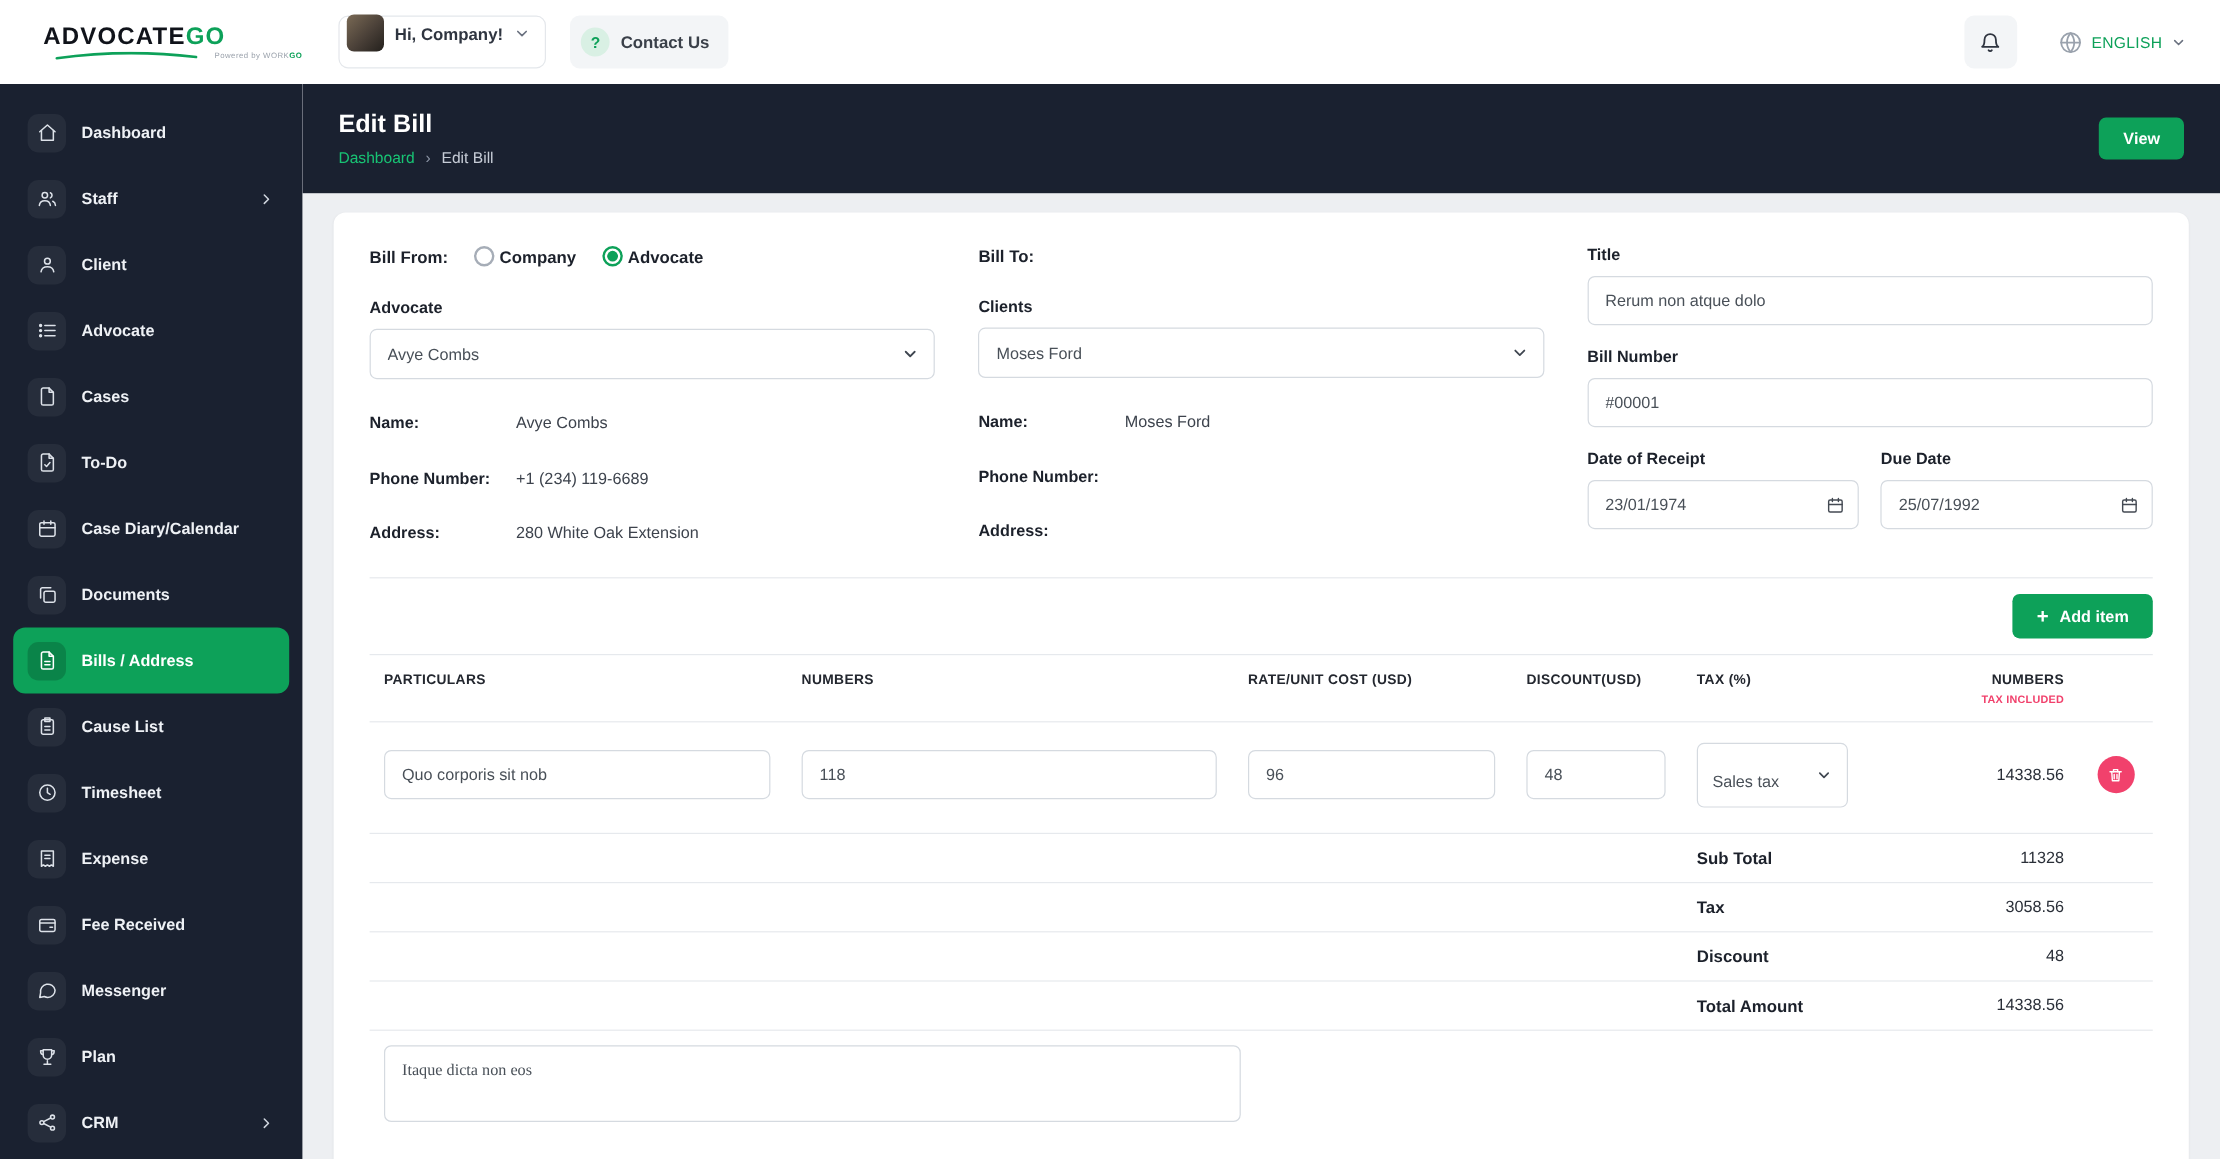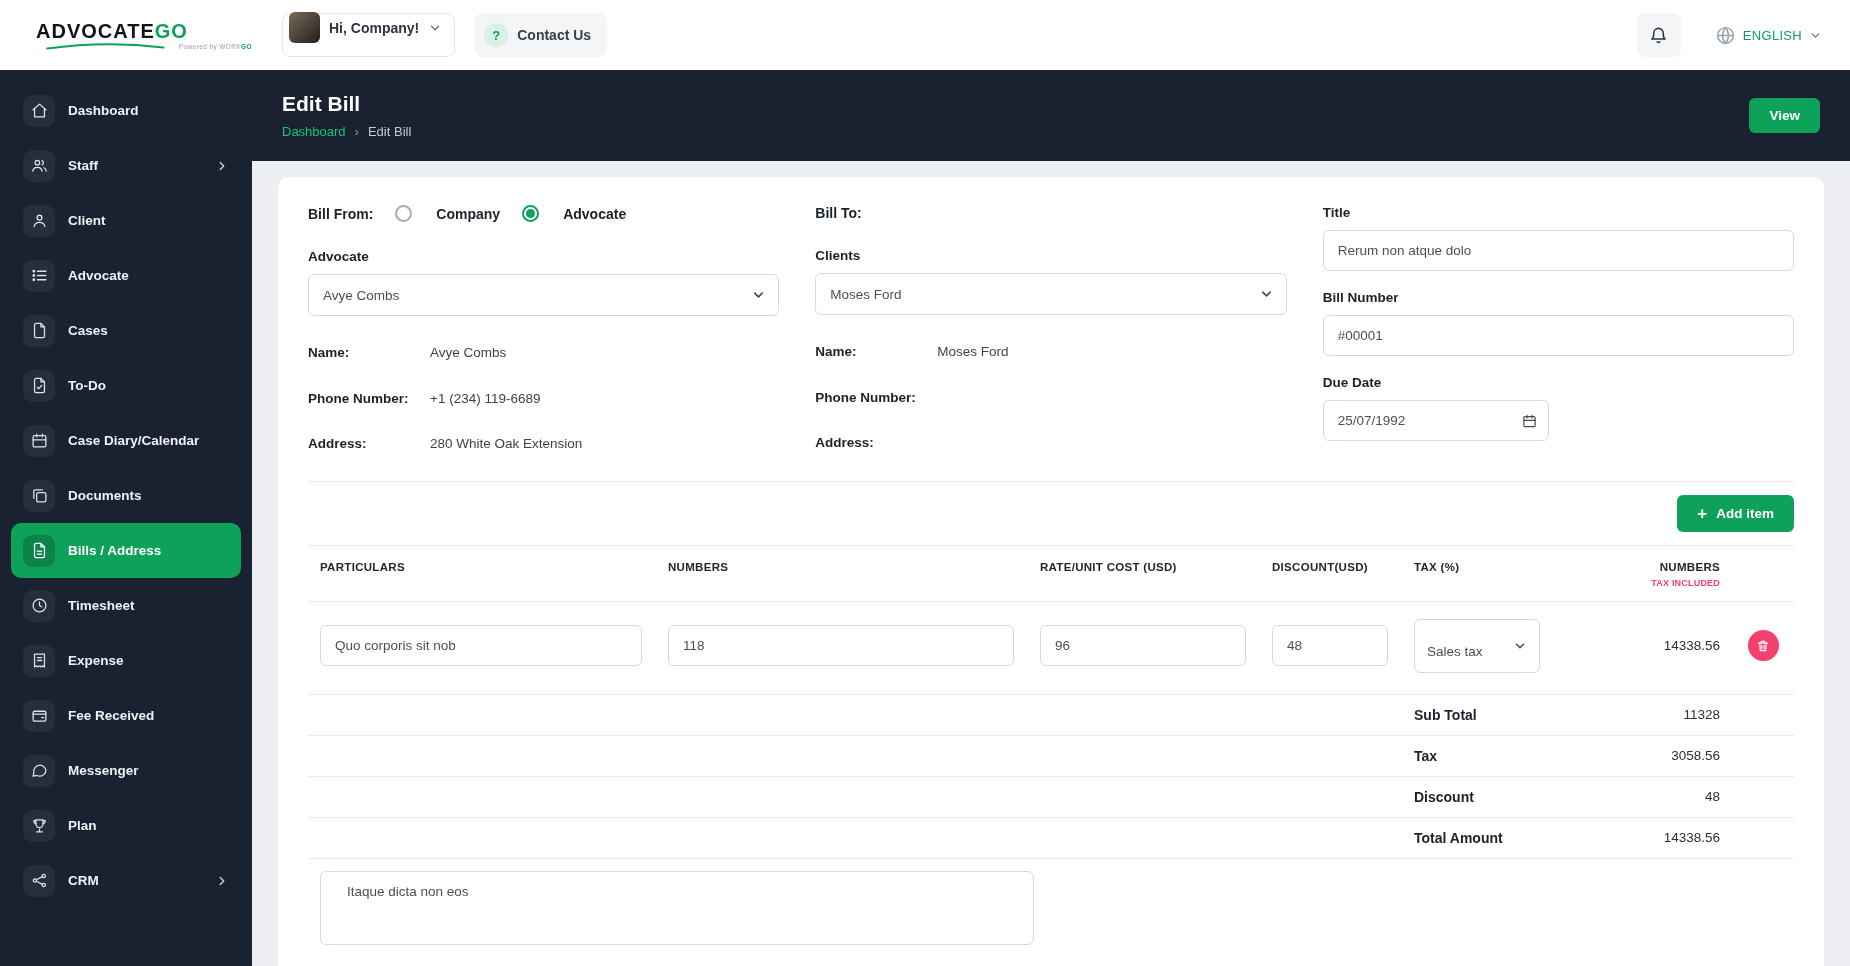--- a/index.html
+++ b/index.html
@@ -65,21 +65,21 @@
   .bc-current{ color:#c6ccd6; }
   .btn-green{ background:var(--green); color:#fff; border:none; border-radius:6px; font-size:13.5px; font-weight:700; padding:10px 20px; cursor:pointer; font-family:inherit; }
 
   .content{ flex:1; padding:16px 26px 26px; overflow:hidden; }
   .card{ background:#fff; border-radius:10px; padding:28px 30px; min-height:830px; box-shadow:0 1px 2px rgba(16,24,40,.05); }
 
   
   .bill-grid{ display:grid; grid-template-columns:1fr 1fr 1fr; gap:36px; }
   .section-title{ font-size:14px; font-weight:700; color:#1c212b; }
   .billfrom-row{ display:flex; align-items:center; gap:22px; }
-  .radio-opt{ display:flex; align-items:center; gap:24px; font-size:14px; font-weight:700; color:#1c212b; cursor:pointer; }
+  .radio-opt{ display:flex; align-items:center; gap:4px; font-size:14px; font-weight:700; color:#1c212b; cursor:pointer; }
   .radio{ width:17px; height:17px; border-radius:50%; border:2px solid #a6adb7; background:#fff; display:flex; align-items:center; justify-content:center; flex-shrink:0; }
   .radio.checked{ border-color:var(--green); }
   .radio.checked .dot{ width:9px; height:9px; border-radius:50%; background:var(--green); }
 
   .field-label{ display:block; font-size:13.5px; font-weight:700; color:#1c212b; margin-bottom:10px; }
   .mt26{ margin-top:27px; }
   .select-wrap{ position:relative; }
   select{
     width:100%; height:42px; appearance:none; -webkit-appearance:none;
     border:1px solid var(--input-border); border-radius:6px; background:#fff;
@@ -122,22 +122,22 @@
   .cell-del{ display:flex; justify-content:center; }
   .del-btn{ width:31px; height:31px; border-radius:50%; background:var(--danger); border:none; color:#fff; display:flex; align-items:center; justify-content:center; cursor:pointer; }
   .select-sm select{ height:54px; padding:12px 30px 0 12px; }
 
   .sum-row{ display:grid; grid-template-columns:var(--cols); align-items:center; border-bottom:1px solid var(--border); padding:12px 0; min-height:38px; }
   .sum-label{ grid-column:5/6; font-size:14px; font-weight:700; color:#1c212b; }
   .sum-value{ grid-column:6/7; text-align:right; padding-right:12px; font-size:13.5px; color:#2a2f38; }
 
   .notes-wrap{ margin:12px 0 0 12px; }
   textarea{
-    width:714px; height:74px; border:1px solid var(--input-border); border-radius:6px;
-    padding:12px 26px; font-size:13.5px; color:var(--input-text); font-family:Liberation Sans, sans-serif; resize:none;
+    width:714px; height:64px; border:1px solid var(--input-border); border-radius:6px;
+    padding:12px 14px; font-size:13.5px; color:var(--input-text); font-family:Liberation Serif, serif; resize:none;
   }
 </style>
 </head>
 <body>
 
 <div class="app">
 
   <header class="topbar">
     <div class="topbar-left">
       <div class="logo">
@@ -285,20 +285,30 @@
         <span class="nav-ic">
             <svg width="17" height="17" viewBox="0 0 24 24" fill="none" stroke="currentColor" stroke-width="1.8" stroke-linecap="round" stroke-linejoin="round">
               <path d="M14 2H7a2 2 0 0 0-2 2v16a2 2 0 0 0 2 2h10a2 2 0 0 0 2-2V7z"></path>
               <path d="M14 2v5h5"></path>
               <path d="M9 13h6M9 17h6"></path>
             </svg>
           </span>
         <span class="nav-label">Bills / Address</span>
       </div>
 
+      <div class="nav-item">
+        <span class="nav-ic">
+            <svg width="17" height="17" viewBox="0 0 24 24" fill="none" stroke="currentColor" stroke-width="1.8" stroke-linecap="round" stroke-linejoin="round">
+              <rect x="5" y="4" width="14" height="17" rx="2"></rect>
+              <path d="M9 2h6v4H9z"></path>
+              <path d="M9 12h6M9 16h6"></path>
+            </svg>
+          </span>
+        <span class="nav-label">Cause List</span>
+      </div>
 
       <div class="nav-item">
         <span class="nav-ic">
             <svg width="17" height="17" viewBox="0 0 24 24" fill="none" stroke="currentColor" stroke-width="1.8" stroke-linecap="round" stroke-linejoin="round">
               <circle cx="12" cy="12" r="9"></circle>
               <path d="M12 7v5l3.2 2"></path>
             </svg>
           </span>
         <span class="nav-label">Timesheet</span>
       </div>
@@ -458,20 +468,32 @@
               <div class="form-group">
                 <label class="field-label">Title</label>
                 <input type="text" value="Rerum non atque dolo" style="">
               </div>
               <div class="form-group">
                 <label class="field-label">Bill Number</label>
                 <input type="text" value="#00001" style="">
               </div>
               <div class="date-grid">
                 <div>
+                  <label class="field-label">Date of Receipt</label>
+                  <div class="date-wrap">
+                    <input type="text" value="23/01/1974" style="">
+                    <span class="date-ic">
+                        <svg width="15" height="15" viewBox="0 0 24 24" fill="none" stroke="currentColor" stroke-width="1.9" stroke-linecap="round" stroke-linejoin="round">
+                          <rect x="3" y="5" width="18" height="16" rx="2"></rect>
+                          <path d="M16 3v4M8 3v4M3 11h18"></path>
+                        </svg>
+                      </span>
+                  </div>
+                </div>
+                <div>
                   <label class="field-label">Due Date</label>
                   <div class="date-wrap">
                     <input type="text" value="25/07/1992" style="">
                     <span class="date-ic">
                         <svg width="15" height="15" viewBox="0 0 24 24" fill="none" stroke="currentColor" stroke-width="1.9" stroke-linecap="round" stroke-linejoin="round">
                           <rect x="3" y="5" width="18" height="16" rx="2"></rect>
                           <path d="M16 3v4M8 3v4M3 11h18"></path>
                         </svg>
                       </span>
                   </div>

